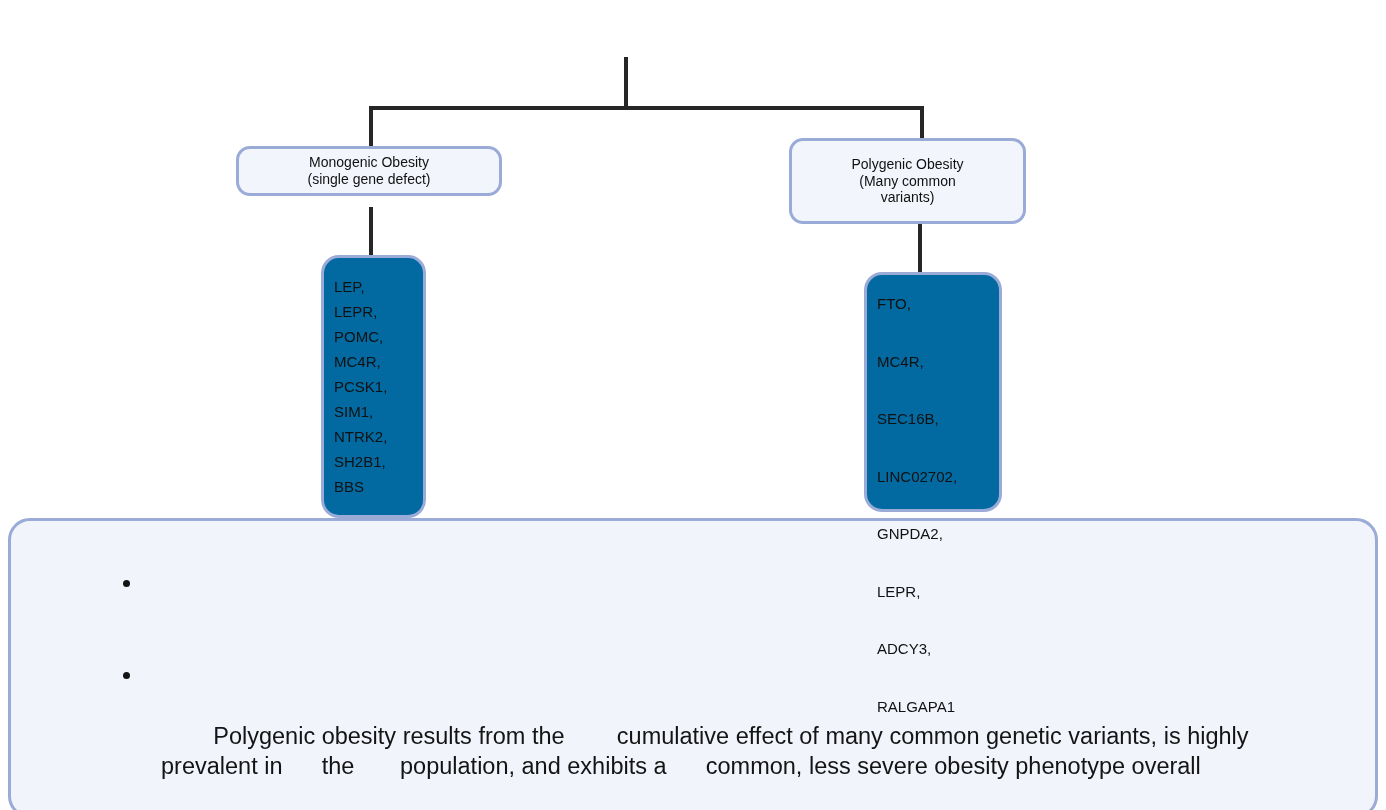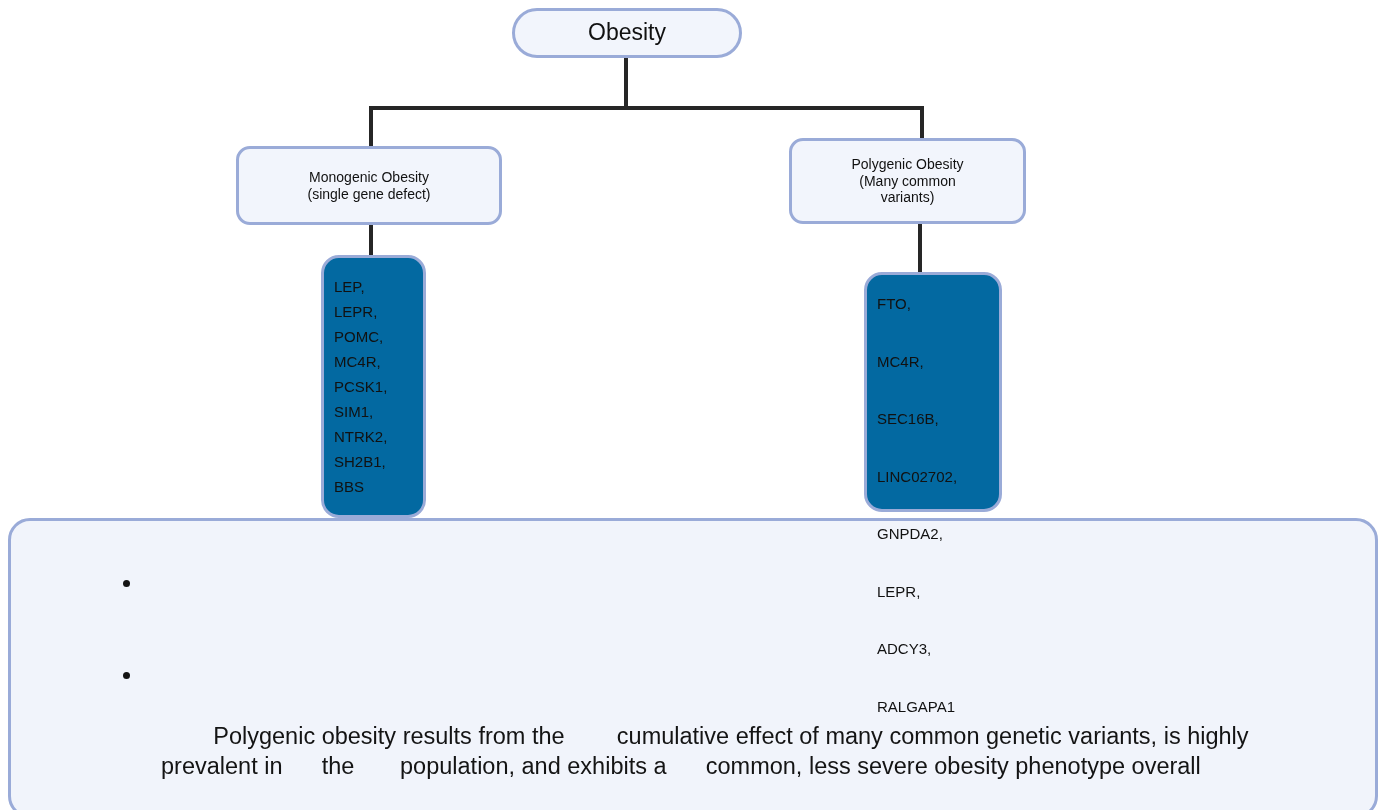--- a/index.html
+++ b/index.html
@@ -47,21 +47,21 @@
     height: 50px;
     border-radius: 25px;
     font-size: 23px;
   }
 
   
   #node-monogenic {
     left: 236px;
     top: 146px;
     width: 266px;
-    height: 79px;
+    height: 50px;
     font-size: 14px;
     border-radius: 14px;
   }
   #node-polygenic {
     left: 789px;
     top: 138px;
     width: 237px;
     height: 86px;
     font-size: 14px;
     border-radius: 14px;
@@ -162,23 +162,20 @@
 
 <div id="canvas">
 
   <div class="conn" id="conn-root-down"></div>
   <div class="conn" id="conn-hbar"></div>
   <div class="conn" id="conn-left-down"></div>
   <div class="conn" id="conn-right-down"></div>
   <div class="conn" id="conn-mono-gene"></div>
   <div class="conn" id="conn-poly-gene"></div>
 
-  <div class="node" id="node-root">
-    <span>Obesity</span>
-  </div>
 
   <div class="node" id="node-monogenic">
     <div>
       <div>Monogenic Obesity</div>
       <div>(single gene defect)</div>
     </div>
   </div>
 
   <div class="node" id="node-polygenic">
     <div>

